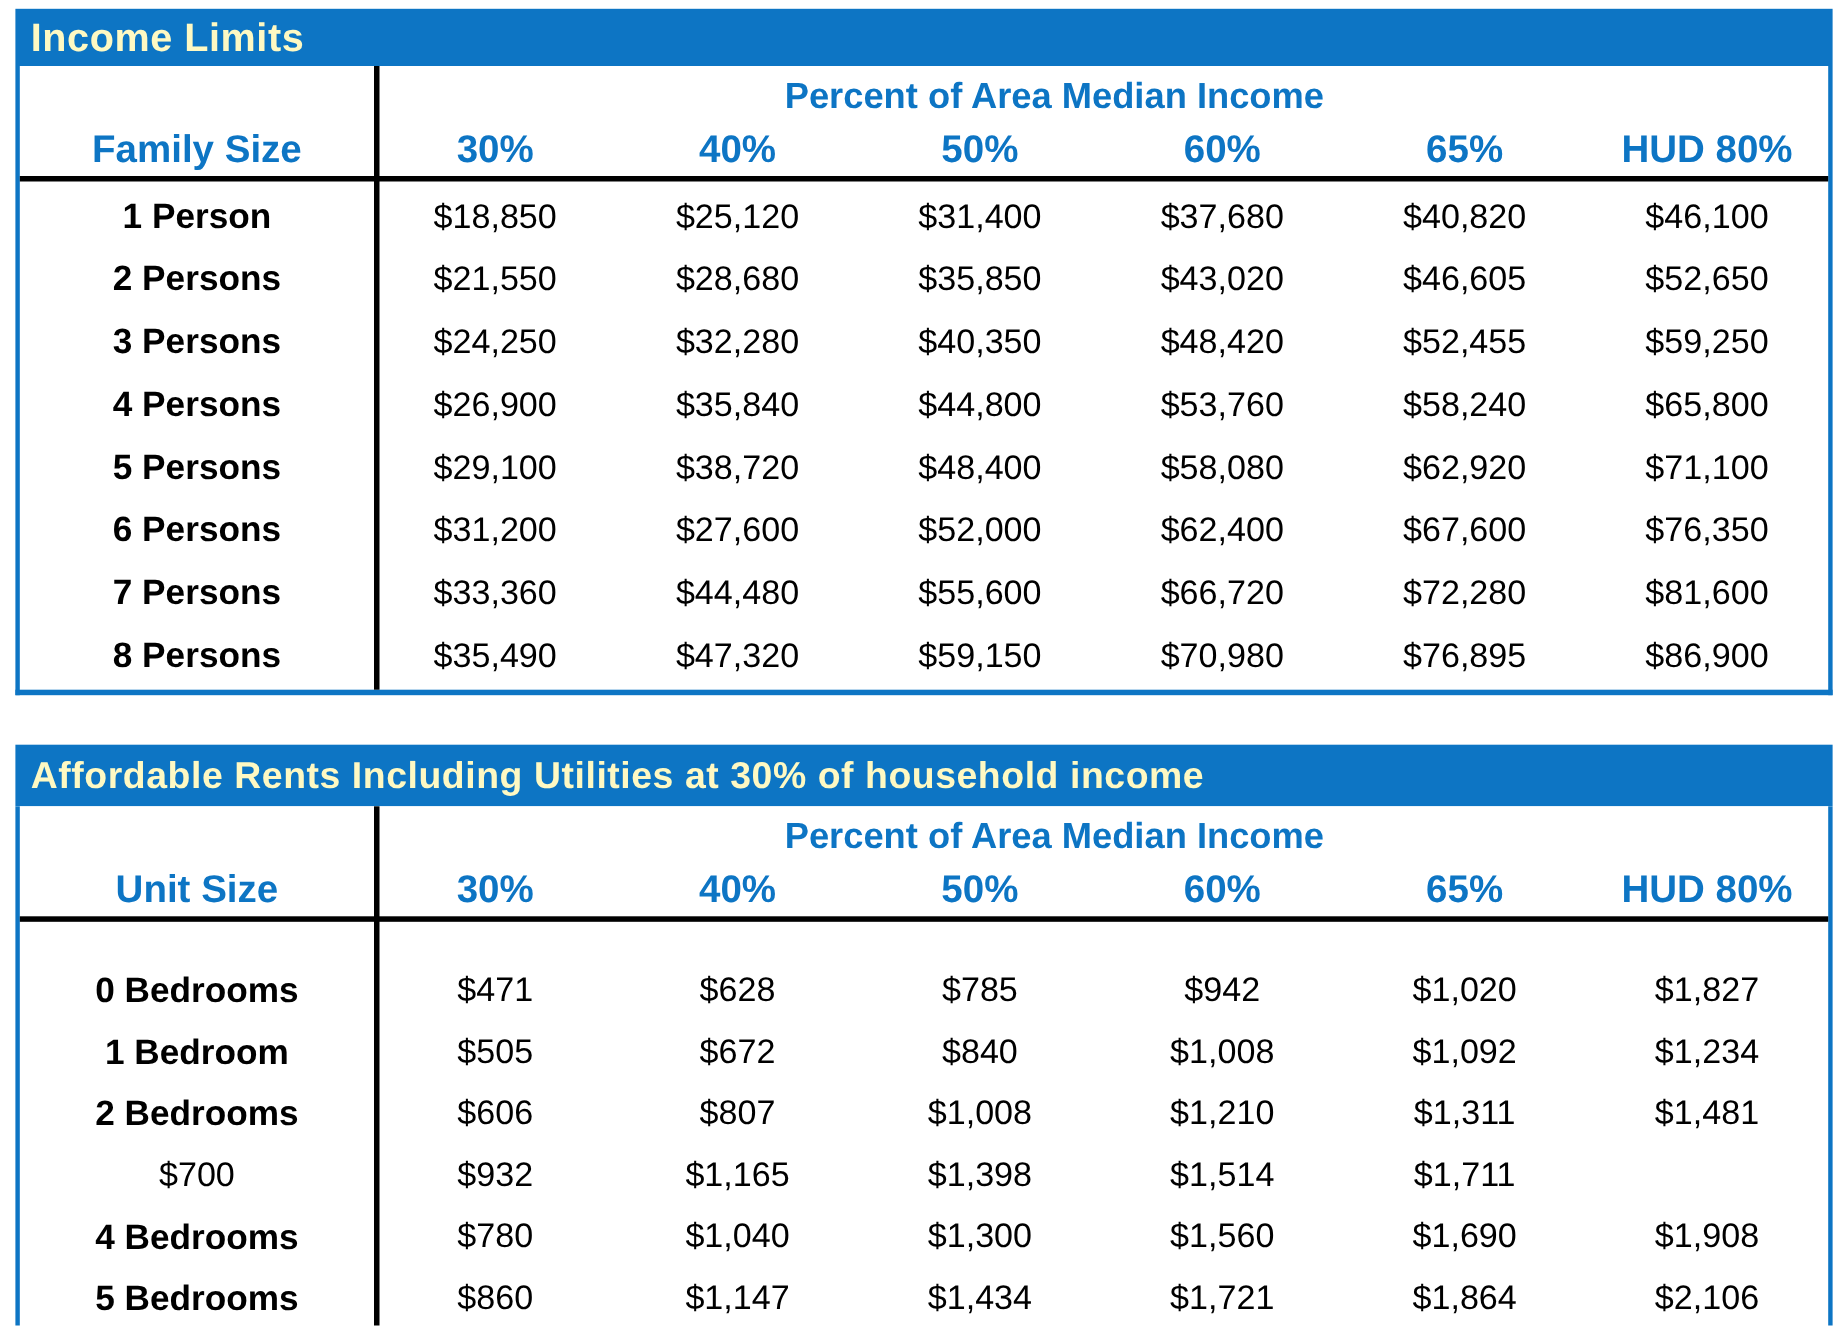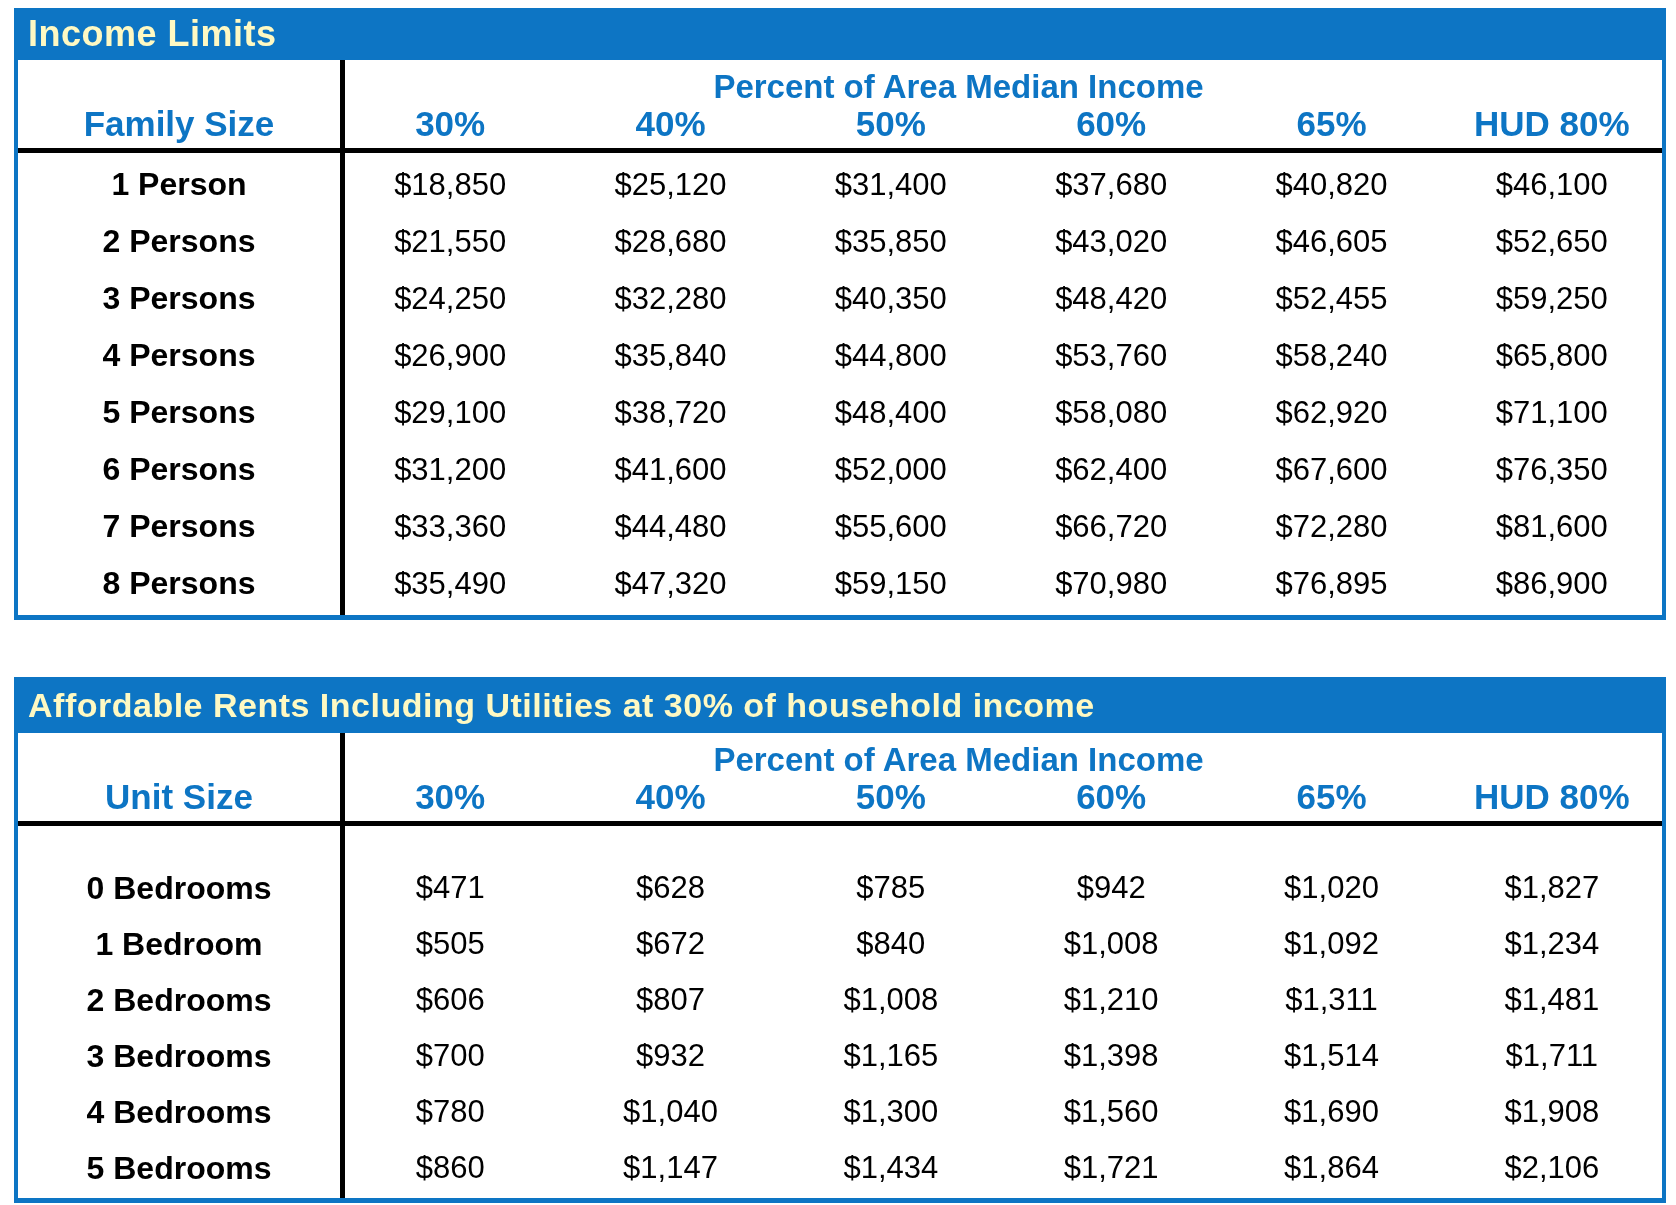--- a/index.html
+++ b/index.html
@@ -41,21 +41,21 @@
     border-bottom:5px solid var(--blue);
   }
   .vline{
     position:absolute;
     left:var(--first-col);
     top:0;bottom:0;
     width:5px;
     background:var(--line);
   }
 
-  .header-area{position:relative;height:88px;}
+  .header-area{position:relative;height:100px;}
   .group-header{
     position:absolute;
     left:calc(var(--first-col) + 5px);
     right:90px;
     top:8px;
     text-align:center;
     color:var(--blue);
     font-weight:700;
     font-size:33px;
   }
@@ -154,21 +154,21 @@
             <div class="cell value">$29,100</div>
             <div class="cell value">$38,720</div>
             <div class="cell value">$48,400</div>
             <div class="cell value">$58,080</div>
             <div class="cell value">$62,920</div>
             <div class="cell value">$71,100</div>
           </div>
           <div class="data-row">
             <div class="cell row-label">6 Persons</div>
             <div class="cell value">$31,200</div>
-            <div class="cell value">$41,600</div>
+            <div class="cell value">$27,600</div>
             <div class="cell value">$52,000</div>
             <div class="cell value">$62,400</div>
             <div class="cell value">$67,600</div>
             <div class="cell value">$76,350</div>
           </div>
           <div class="data-row">
             <div class="cell row-label">7 Persons</div>
             <div class="cell value">$33,360</div>
             <div class="cell value">$44,480</div>
             <div class="cell value">$55,600</div>
@@ -230,21 +230,20 @@
           <div class="data-row">
             <div class="cell row-label">2 Bedrooms</div>
             <div class="cell value">$606</div>
             <div class="cell value">$807</div>
             <div class="cell value">$1,008</div>
             <div class="cell value">$1,210</div>
             <div class="cell value">$1,311</div>
             <div class="cell value">$1,481</div>
           </div>
           <div class="data-row">
-            <div class="cell row-label">3 Bedrooms</div>
             <div class="cell value">$700</div>
             <div class="cell value">$932</div>
             <div class="cell value">$1,165</div>
             <div class="cell value">$1,398</div>
             <div class="cell value">$1,514</div>
             <div class="cell value">$1,711</div>
           </div>
           <div class="data-row">
             <div class="cell row-label">4 Bedrooms</div>
             <div class="cell value">$780</div>

